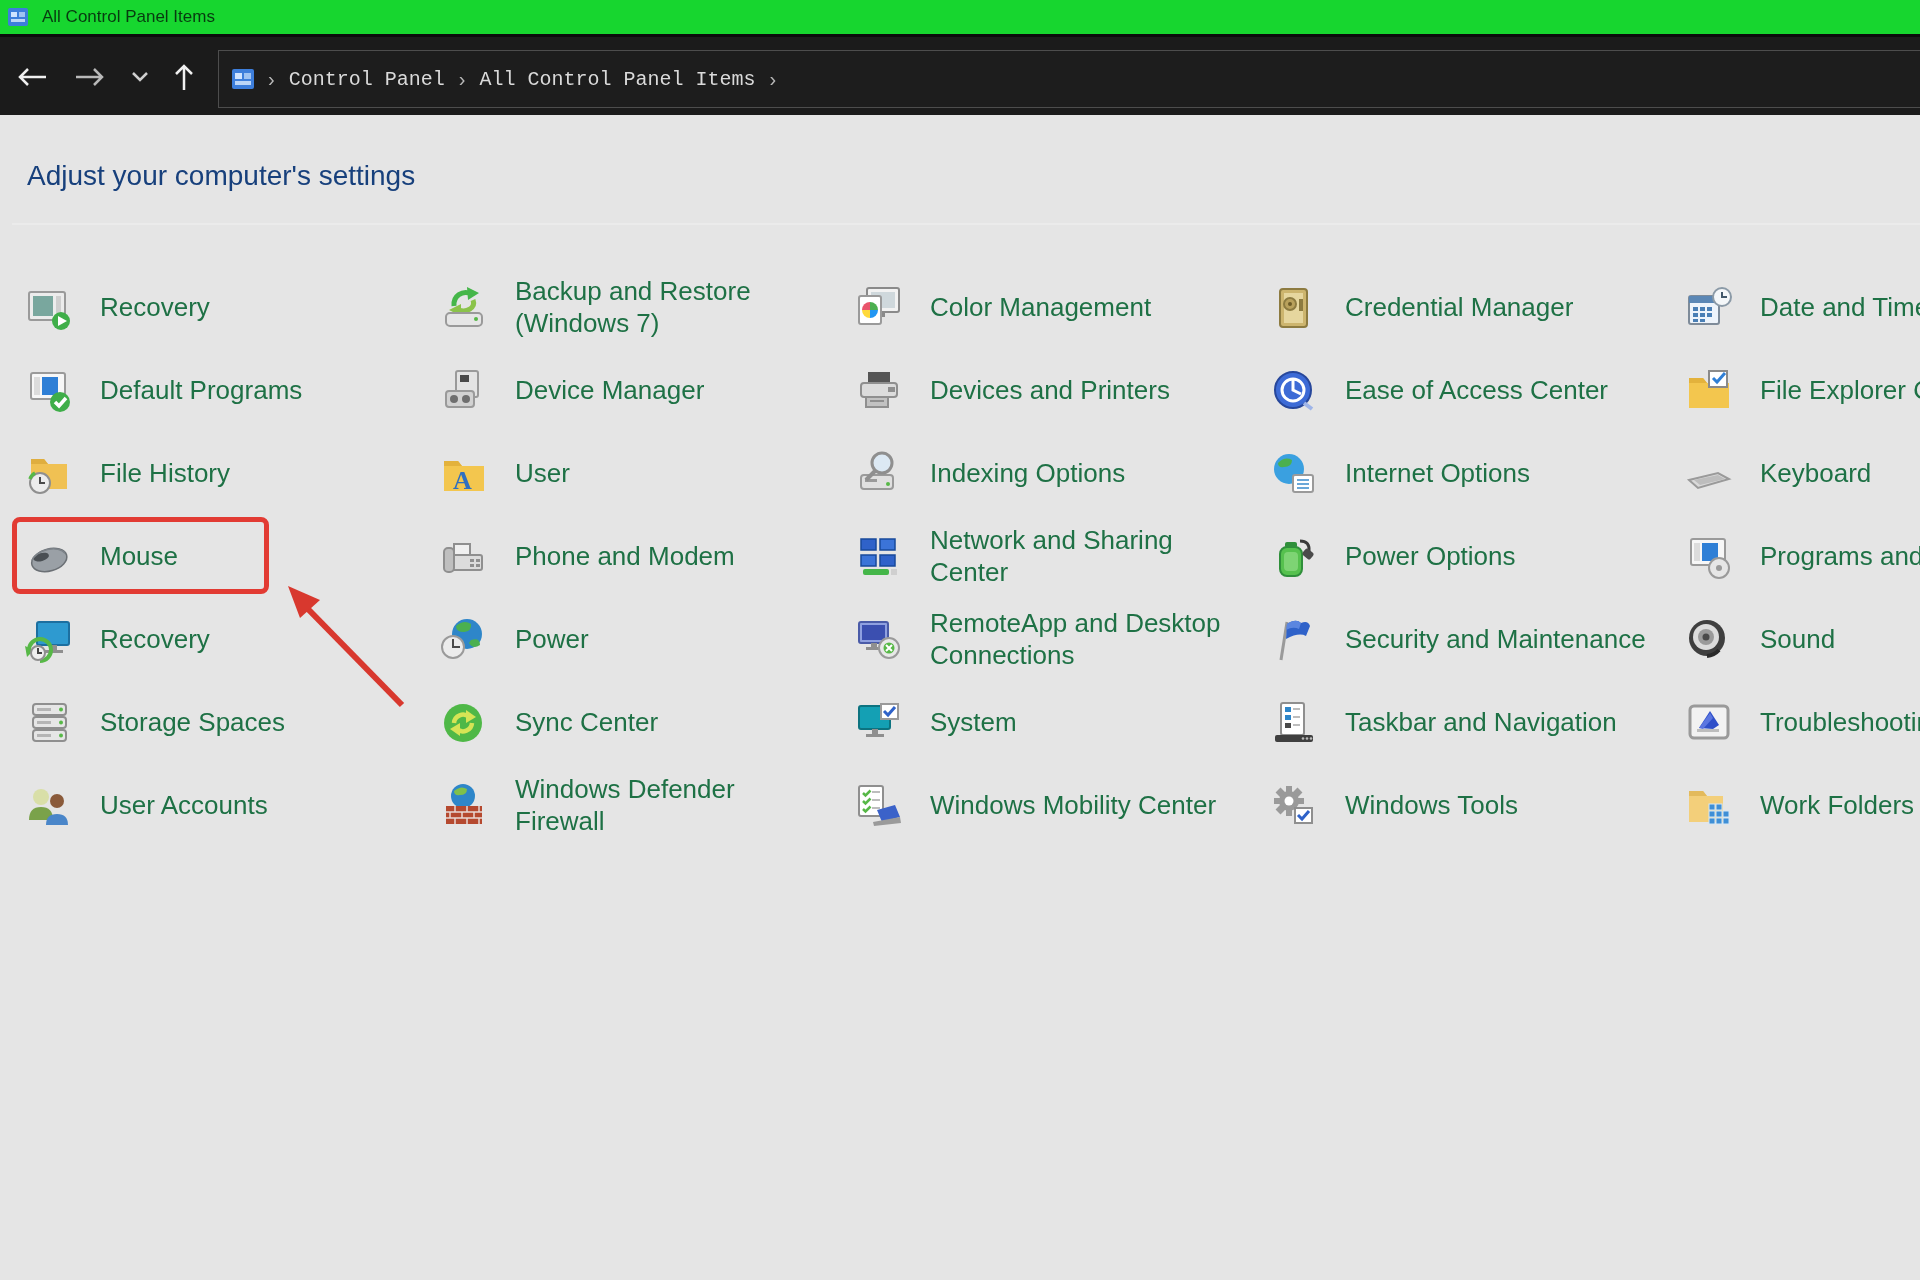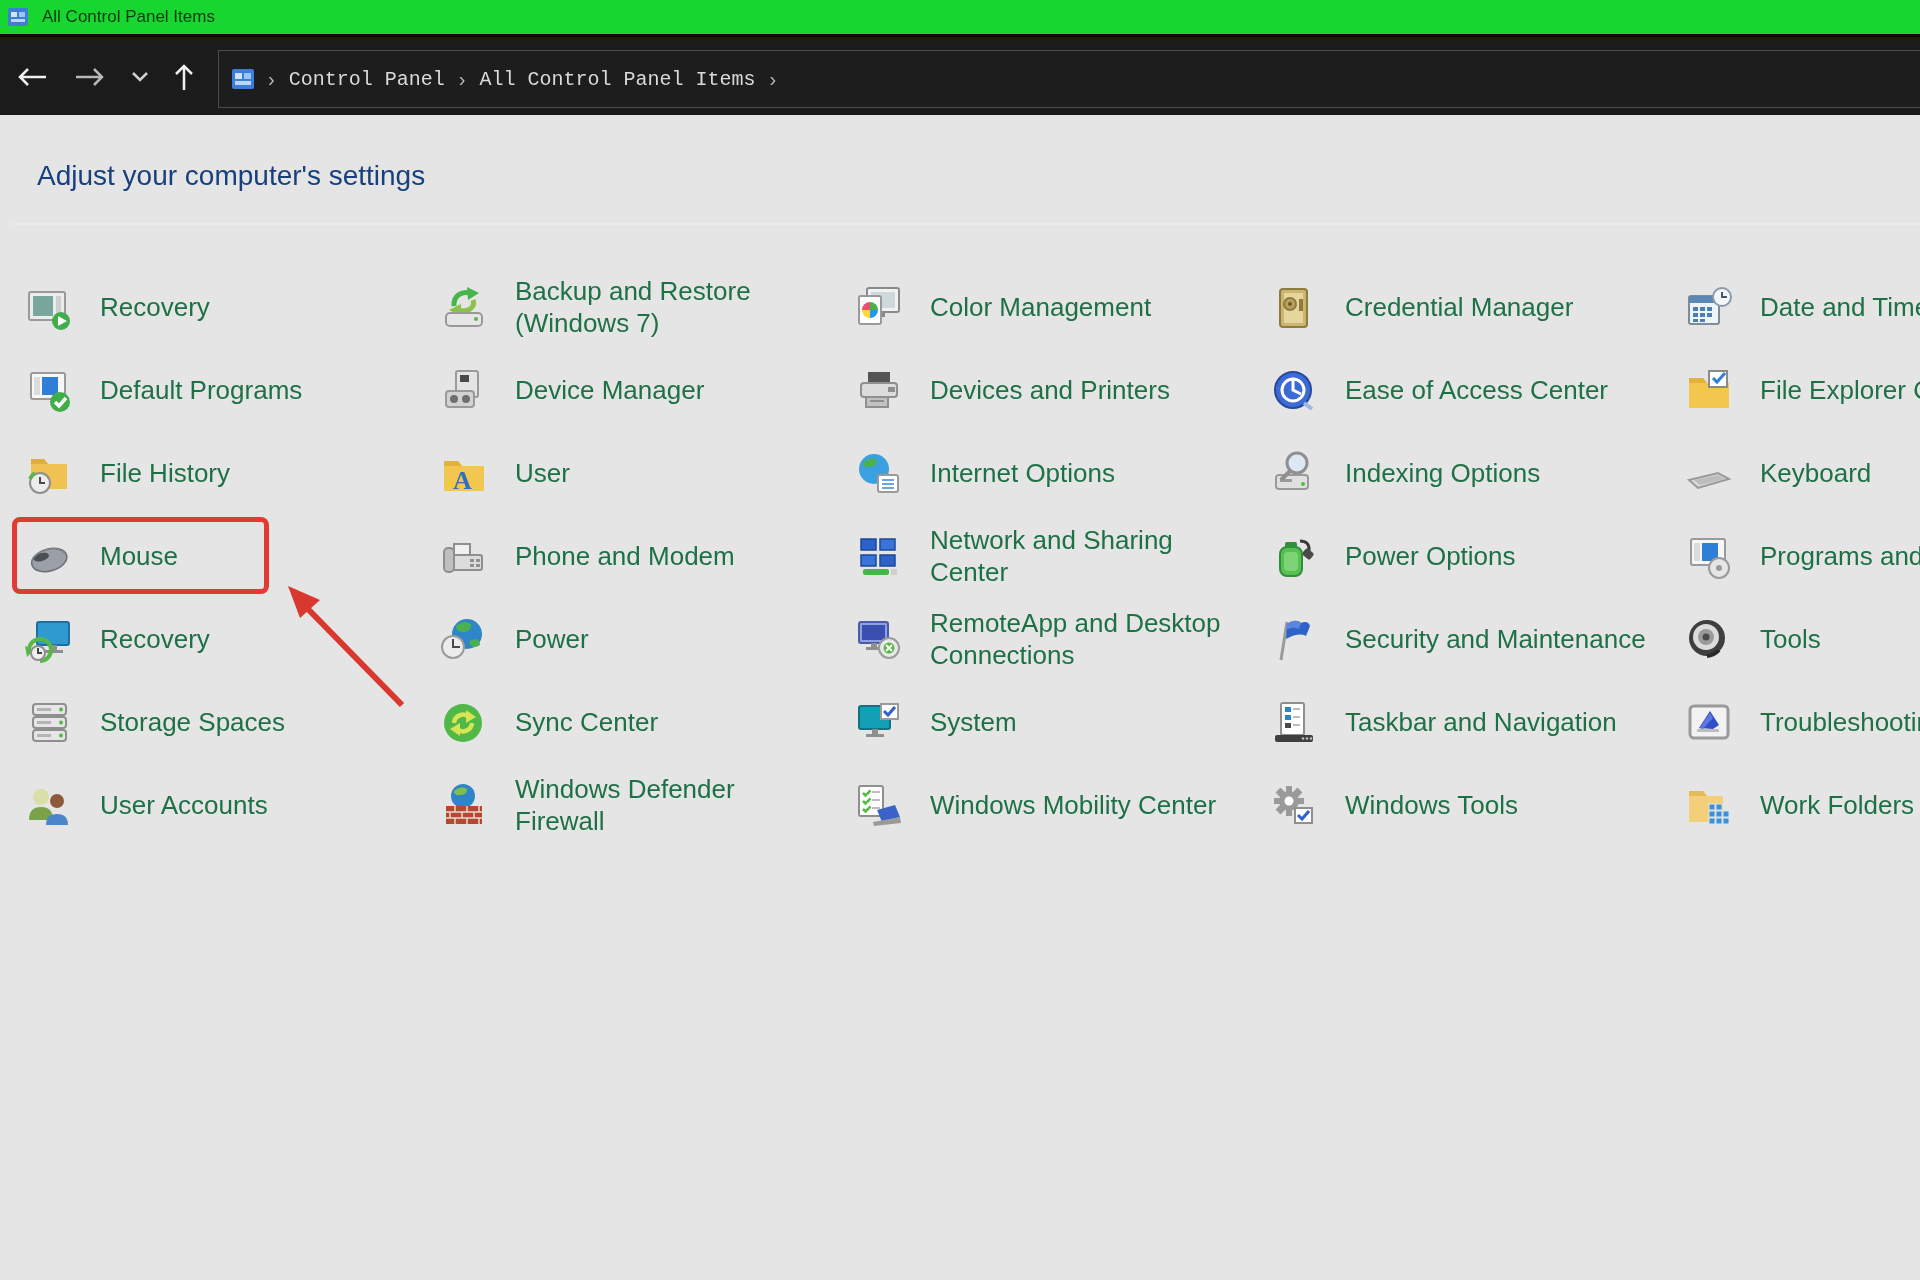--- a/index.html
+++ b/index.html
@@ -18,21 +18,21 @@
   .nav-btn { position:absolute; top:22px; width:36px; height:36px; display:flex;
              align-items:center; justify-content:center; cursor:default; }
   .nav-btn svg { display:block; }
   .addressbar { position:absolute; left:218px; top:13px; height:58px; width:1712px;
                 border:1px solid #4d4d4d; background:#1d1d1d; display:flex;
                 align-items:center; gap:12px; padding-left:13px; }
   .crumb { font-size:20px; color:#dadada; white-space:nowrap;font-family:Liberation Mono, monospace; }
   .crumb-sep { font-size:20px; color:#b9b9b9; padding:0 2px; }
 
   
-  .heading { position:absolute; left:37px; top:160px; font-size:28px; color:#17407c; }
+  .heading { position:absolute; left:27px; top:160px; font-size:28px; color:#17407c; }
   .divider { position:absolute; left:12px; top:223px; width:1908px; height:2px; background:#ebebeb; }
 
   
   .grid { position:absolute; left:25px; top:266px; width:2110px;
           display:grid; grid-template-columns:repeat(5,415px); grid-auto-rows:83px;
           align-items:center; }
   .item { display:flex; align-items:center; gap:27px; cursor:default; }
   .item .icon { width:48px; height:48px; flex:0 0 48px; }
   .item .label { font-size:26px; line-height:1.2; color:#1e7145; max-width:305px; }
 
@@ -233,39 +233,39 @@
       <div class="item">
         <span class="icon"><svg viewBox="0 0 48 48" width="48" height="48">
             <path d="M4 11 h14 l4 5 h22 v25 h-40 Z" fill="#f3c64e"></path>
             <path d="M4 11 h14 l4 5 h-18 Z" fill="#e3b23c"></path>
             <text x="13" y="39" font-size="26" font-family="Liberation Serif, serif" font-weight="bold" fill="#2f6fc0">A</text>
           </svg></span>
         <span class="label">User</span>
       </div>
       <div class="item">
         <span class="icon"><svg viewBox="0 0 48 48" width="48" height="48">
+            <rect x="6" y="25" width="32" height="14" rx="3" fill="#e0e0e0" stroke="#9a9a9a" stroke-width="2"></rect>
+            <rect x="10" y="29" width="12" height="3" fill="#9a9a9a"></rect>
+            <circle cx="33" cy="34" r="2" fill="#57b847"></circle>
+            <circle cx="27" cy="13" r="10" fill="#dce9f4" stroke="#8f8f8f" stroke-width="3"></circle>
+            <line x1="20" y1="21" x2="11" y2="30" stroke="#8f8f8f" stroke-width="4"></line>
+          </svg></span>
+        <span class="label">Indexing Options</span>
+      </div>
+      <div class="item">
+        <span class="icon"><svg viewBox="0 0 48 48" width="48" height="48">
             <circle cx="19" cy="19" r="15" fill="#3aa0e0"></circle>
             <path d="M8 13 q7 -7 14 -3 q0 7 -8 7 q-6 1 -6 -4" fill="#4bb04f"></path>
             <path d="M24 26 q8 -3 9 4 q-6 5 -11 -1" fill="#4bb04f"></path>
             <rect x="23" y="25" width="20" height="17" rx="2" fill="#fff" stroke="#9a9a9a" stroke-width="2"></rect>
             <line x1="27" y1="30" x2="39" y2="30" stroke="#6aa7d8" stroke-width="2"></line>
             <line x1="27" y1="34" x2="39" y2="34" stroke="#6aa7d8" stroke-width="2"></line>
             <line x1="27" y1="38" x2="39" y2="38" stroke="#6aa7d8" stroke-width="2"></line>
           </svg></span>
         <span class="label">Internet Options</span>
-      </div>
-      <div class="item">
-        <span class="icon"><svg viewBox="0 0 48 48" width="48" height="48">
-            <rect x="6" y="25" width="32" height="14" rx="3" fill="#e0e0e0" stroke="#9a9a9a" stroke-width="2"></rect>
-            <rect x="10" y="29" width="12" height="3" fill="#9a9a9a"></rect>
-            <circle cx="33" cy="34" r="2" fill="#57b847"></circle>
-            <circle cx="27" cy="13" r="10" fill="#dce9f4" stroke="#8f8f8f" stroke-width="3"></circle>
-            <line x1="20" y1="21" x2="11" y2="30" stroke="#8f8f8f" stroke-width="4"></line>
-          </svg></span>
-        <span class="label">Indexing Options</span>
       </div>
       <div class="item">
         <span class="icon"><svg viewBox="0 0 48 48" width="48" height="48">
             <polygon points="4,30 33,23 44,29 13,38" fill="#d9d9d9" stroke="#9a9a9a" stroke-width="2"></polygon>
             <polygon points="9,30 33,25 40,29 15,35" fill="#bdbdbd"></polygon>
           </svg></span>
         <span class="label">Keyboard</span>
       </div>
       <div class="item">
         <span class="icon"><svg viewBox="0 0 48 48" width="48" height="48">
@@ -367,21 +367,21 @@
         <span class="label">Security and Maintenance</span>
       </div>
       <div class="item">
         <span class="icon"><svg viewBox="0 0 48 48" width="48" height="48">
             <circle cx="22" cy="22" r="18" fill="#3f3f3f"></circle>
             <circle cx="21" cy="21" r="13" fill="#dcdcdc"></circle>
             <circle cx="21" cy="21" r="8" fill="#9a9a9a"></circle>
             <circle cx="21" cy="21" r="3.5" fill="#4a4a4a"></circle>
             <path d="M34 34 a18 18 0 0 1 -12 6" stroke="#2a2a2a" stroke-width="4" fill="none"></path>
           </svg></span>
-        <span class="label">Tools</span>
+        <span class="label">Sound</span>
       </div>
       <div class="item">
         <span class="icon"><svg viewBox="0 0 48 48" width="48" height="48">
             <g stroke="#8f8f8f" stroke-width="2" fill="#e6e6e6">
               <rect x="8" y="5" width="33" height="11" rx="3"></rect>
               <rect x="8" y="18" width="33" height="11" rx="3"></rect>
               <rect x="8" y="31" width="33" height="11" rx="3"></rect>
             </g>
             <g fill="#57b847">
               <circle cx="36" cy="10.5" r="2"></circle>

